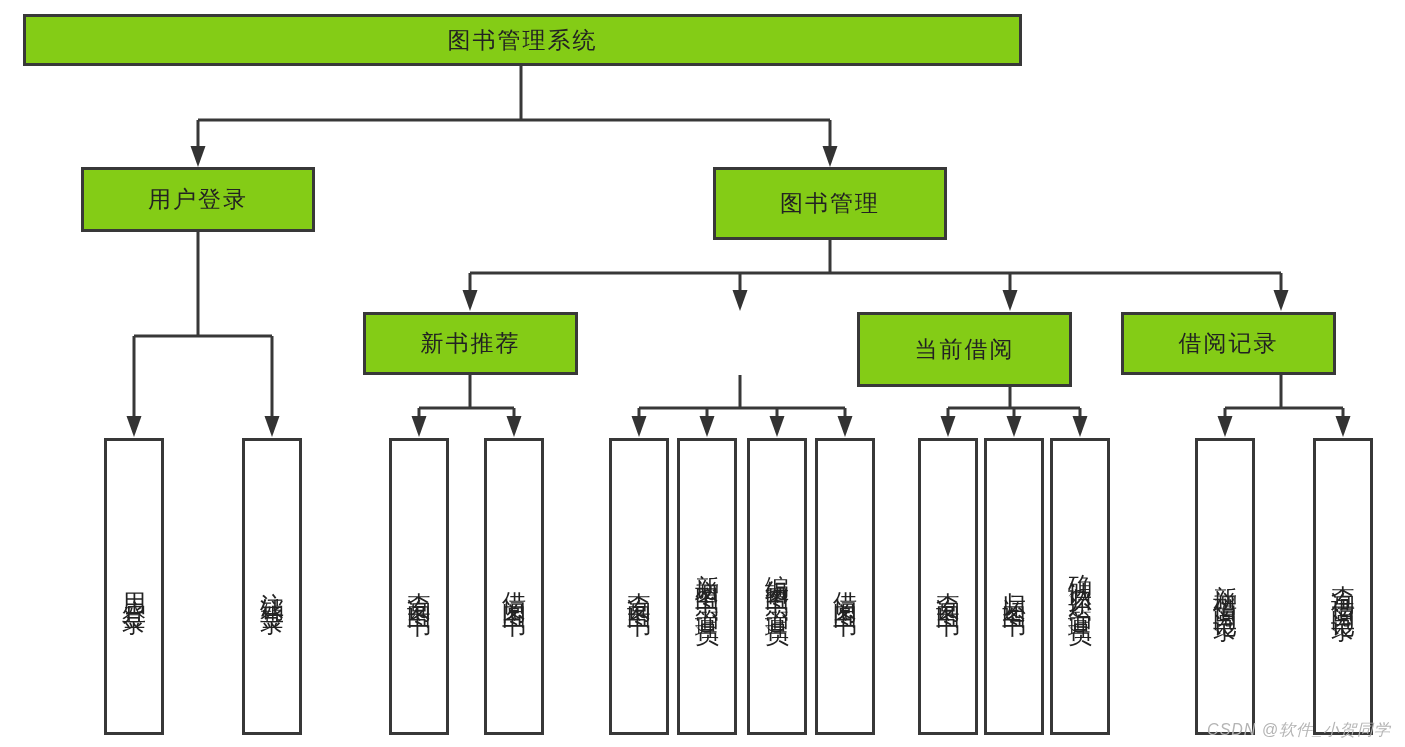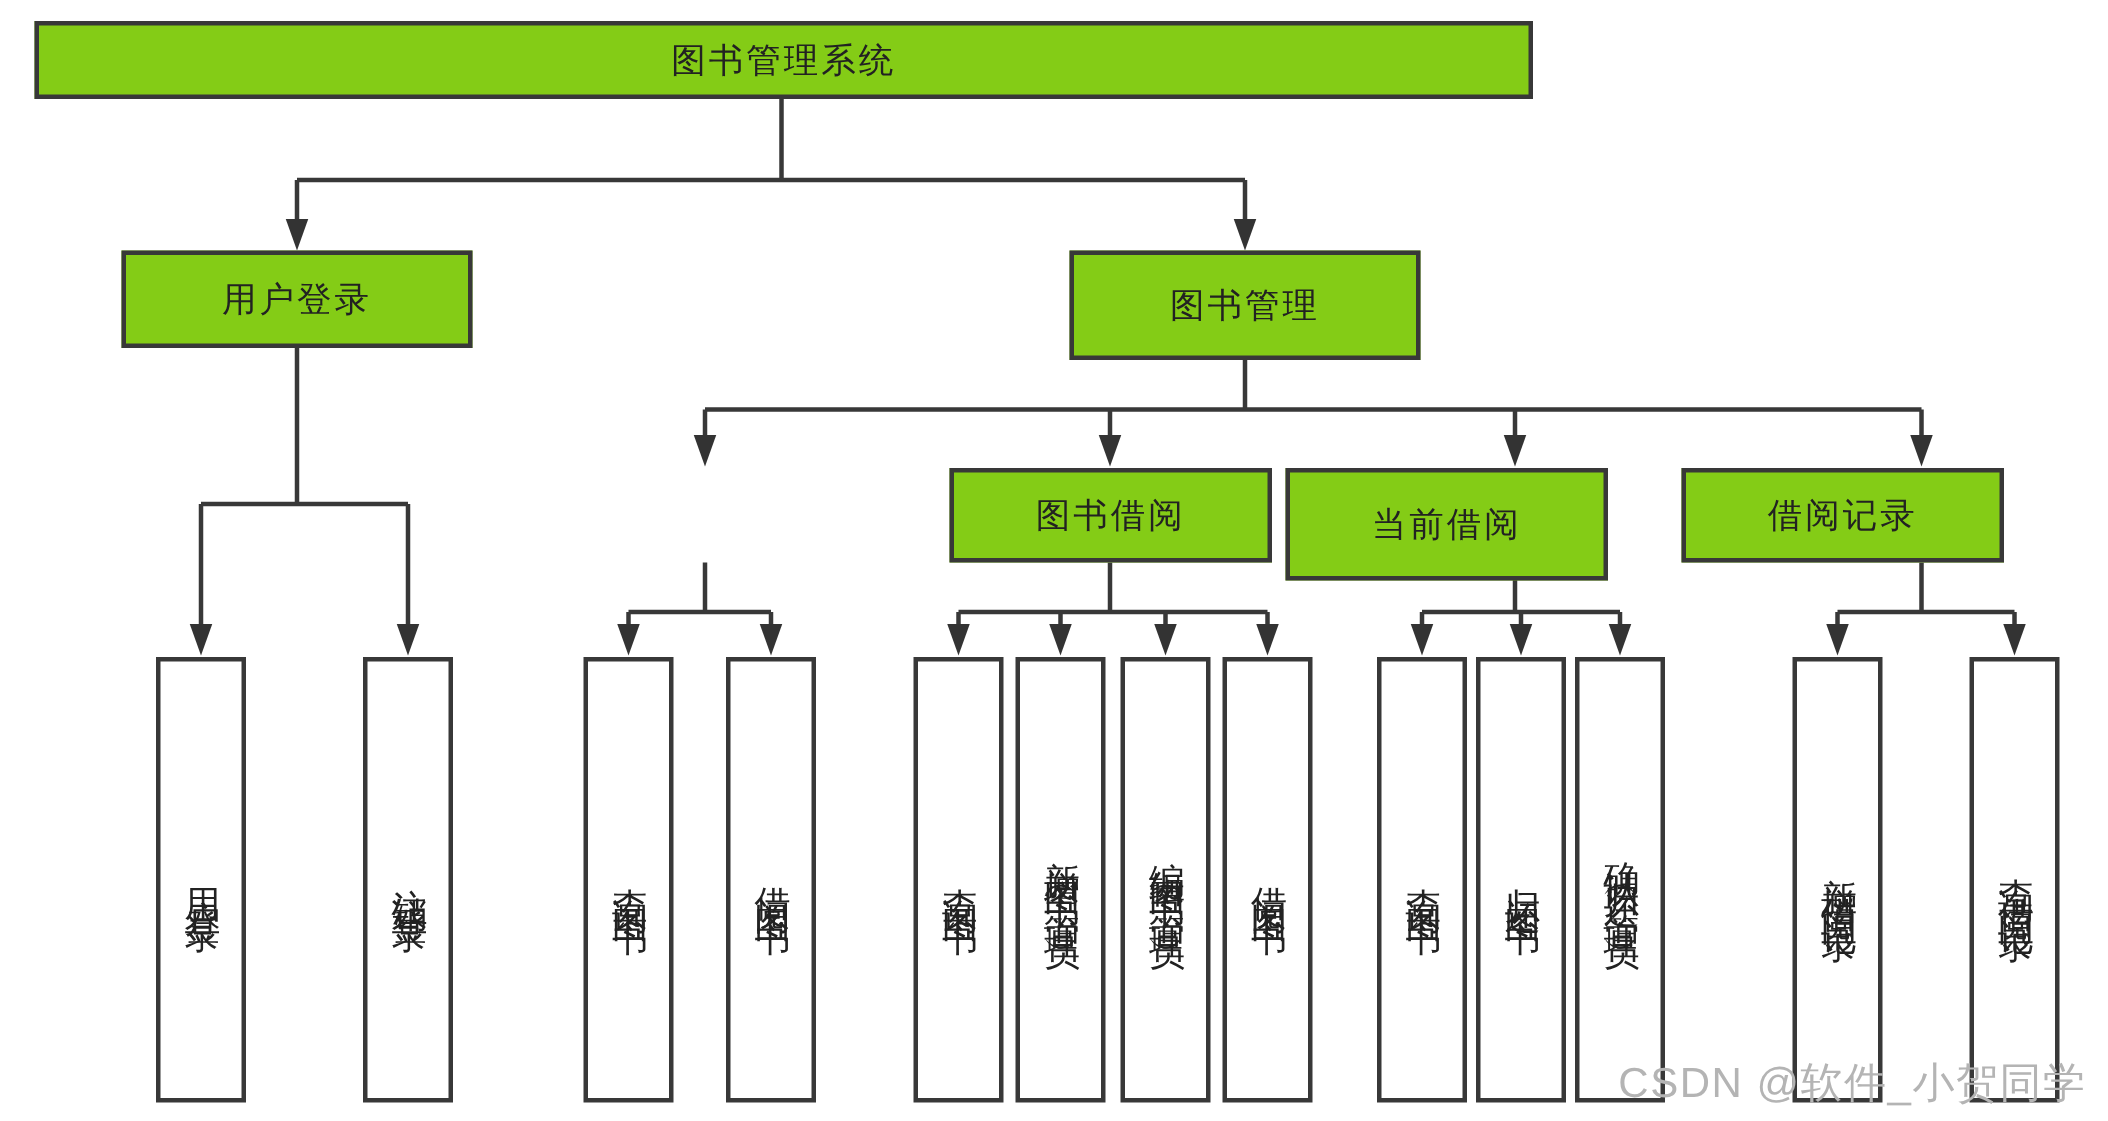--- a/index.html
+++ b/index.html
@@ -16,22 +16,22 @@
   }
   .leaf{
     position:absolute;box-sizing:border-box;border:3px solid var(--line,#383838);
     background:#fff;display:flex;align-items:center;justify-content:center;
   }
   .leaf span{
     writing-mode:vertical-rl;text-orientation:mixed;
     font-size:24px;letter-spacing:7px;line-height:1;
   }
   .watermark{
-    position:absolute;right:14px;bottom:6px;font-size:28px;letter-spacing:1px;
-    color:var(--watermark,#b4b4b4);white-space:nowrap;
+    position:absolute;right:14px;bottom:6px;font-size:16px;letter-spacing:1px;
+    color:var(--watermark,#b4b4b4);white-space:nowrap;font-style:italic;
   }
 </style>
 </head>
 <body>
 
 <div class="canvas">
 
   <svg class="connectors" viewBox="0 0 1405 747" xmlns="http://www.w3.org/2000/svg">
     <g stroke="#383838" stroke-width="3" fill="none">
 
@@ -76,22 +76,22 @@
     <span>图书管理系统</span>
   </div>
 
   <div class="node" style="left:81px;top:167px;width:234px;height:65px">
     <span>用户登录</span>
   </div>
   <div class="node" style="left:713px;top:167px;width:234px;height:73px">
     <span>图书管理</span>
   </div>
 
-  <div class="node" style="left:633px;top:312px;width:215px;height:63px">
-    <span>图书借阅</span>
+  <div class="node" style="left:363px;top:312px;width:215px;height:63px">
+    <span>新书推荐</span>
   </div>
   <div class="node" style="left:857px;top:312px;width:215px;height:75px">
     <span>当前借阅</span>
   </div>
   <div class="node" style="left:1121px;top:312px;width:215px;height:63px">
     <span>借阅记录</span>
   </div>
 
   <div class="leaf" style="left:104px;top:438px;width:60px;height:297px">
     <span>用户登录</span>

